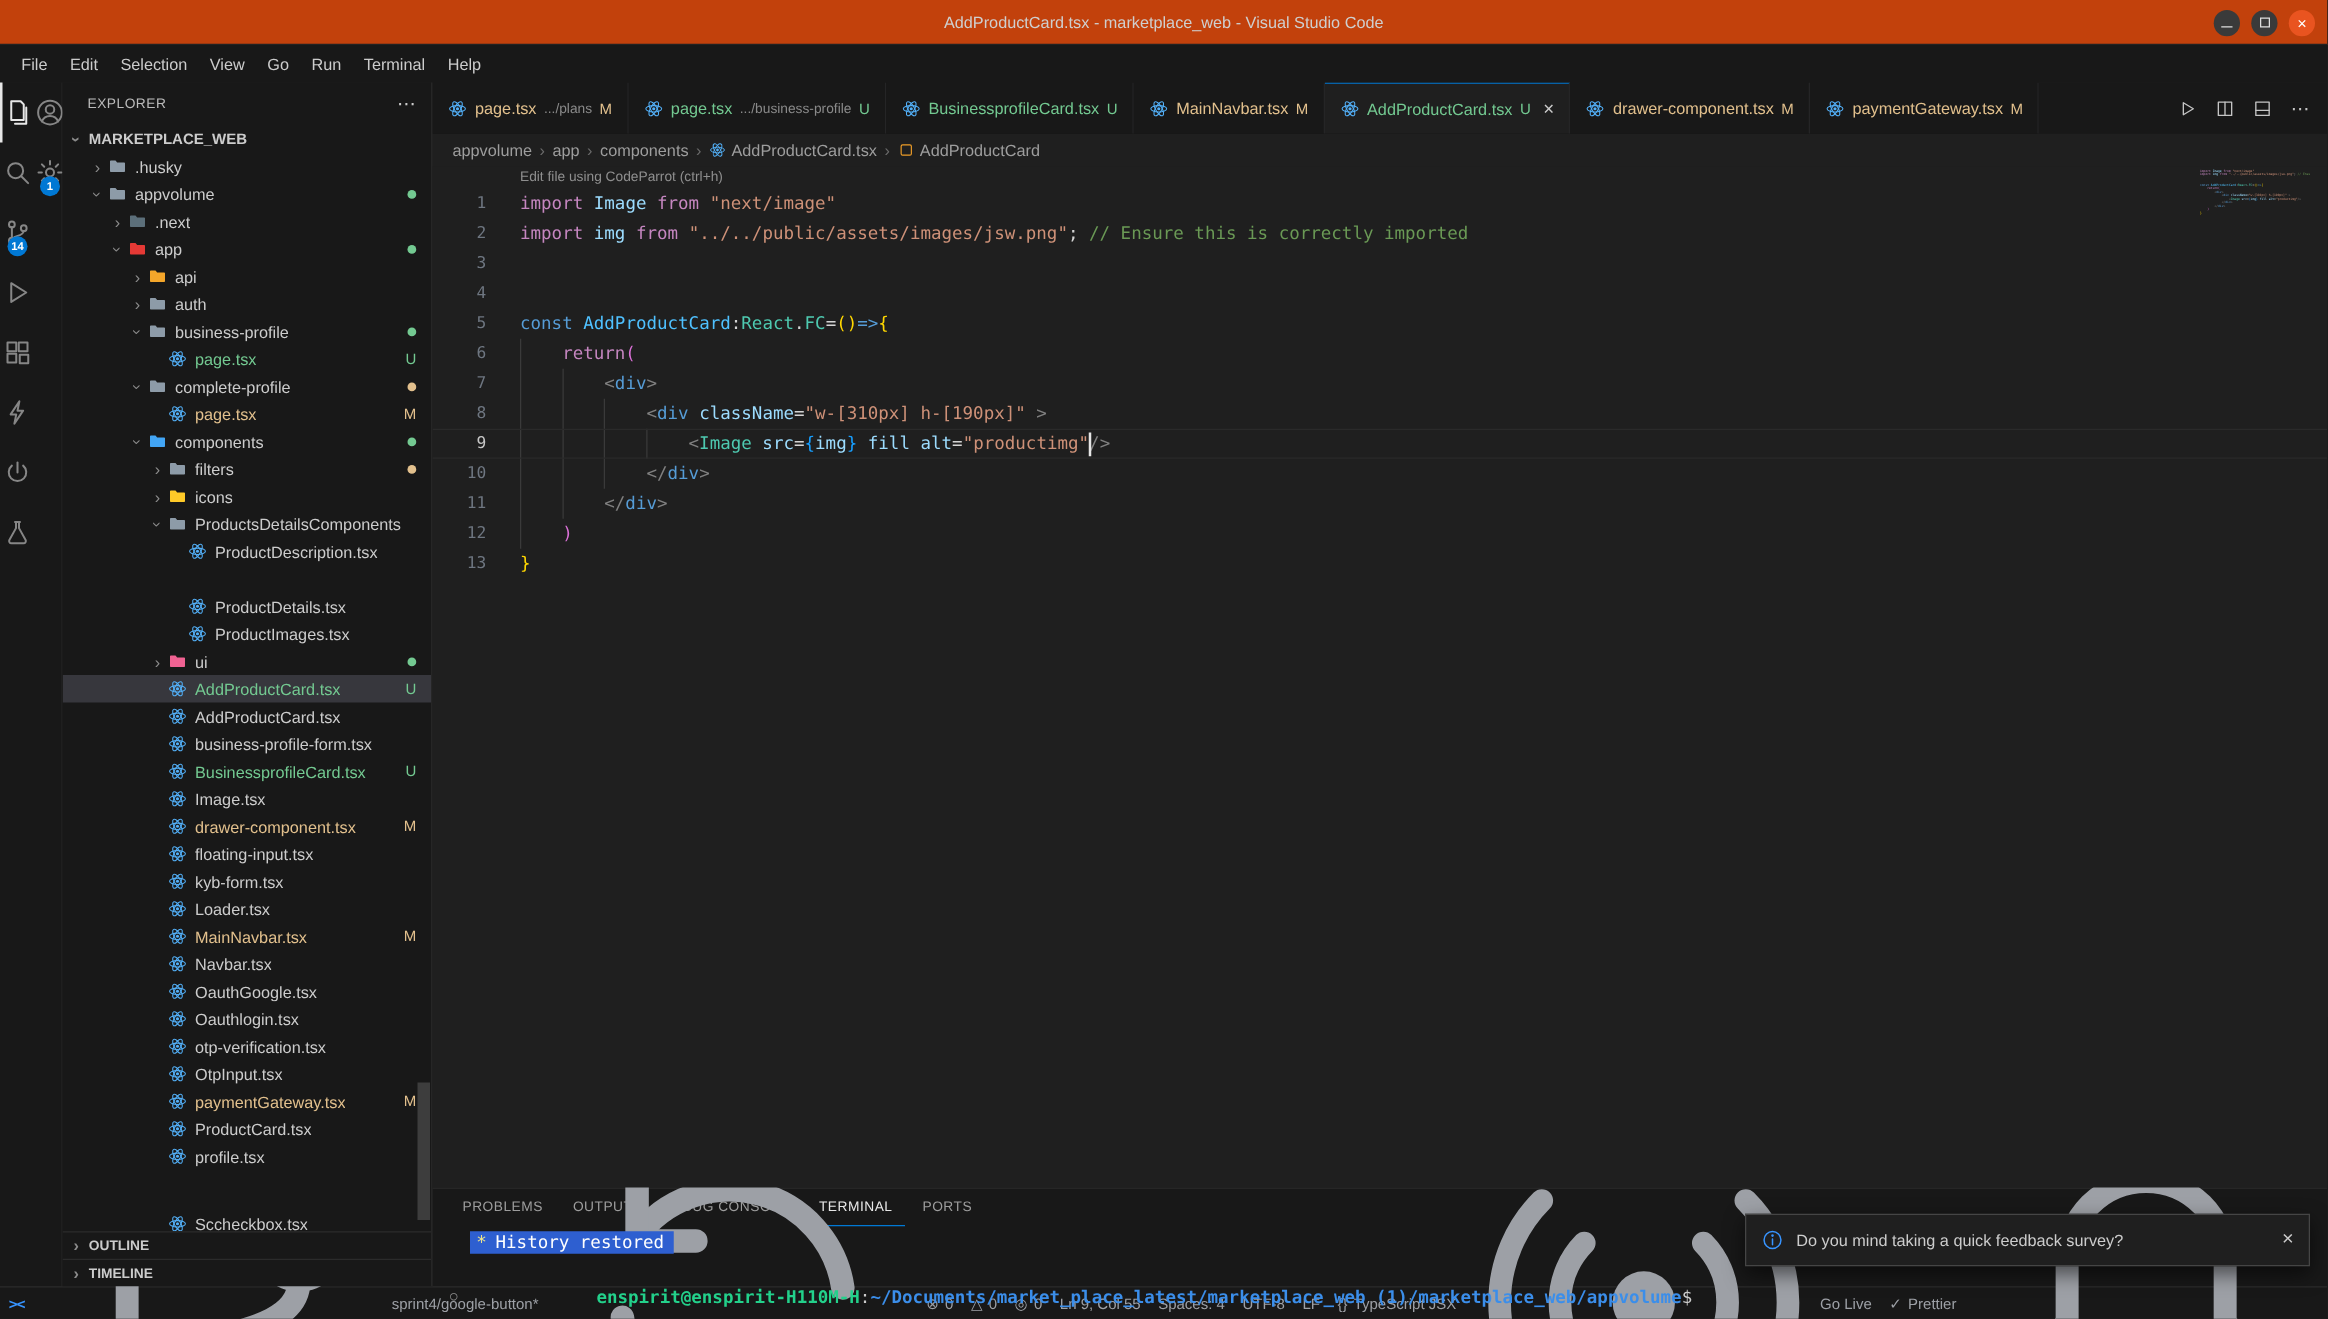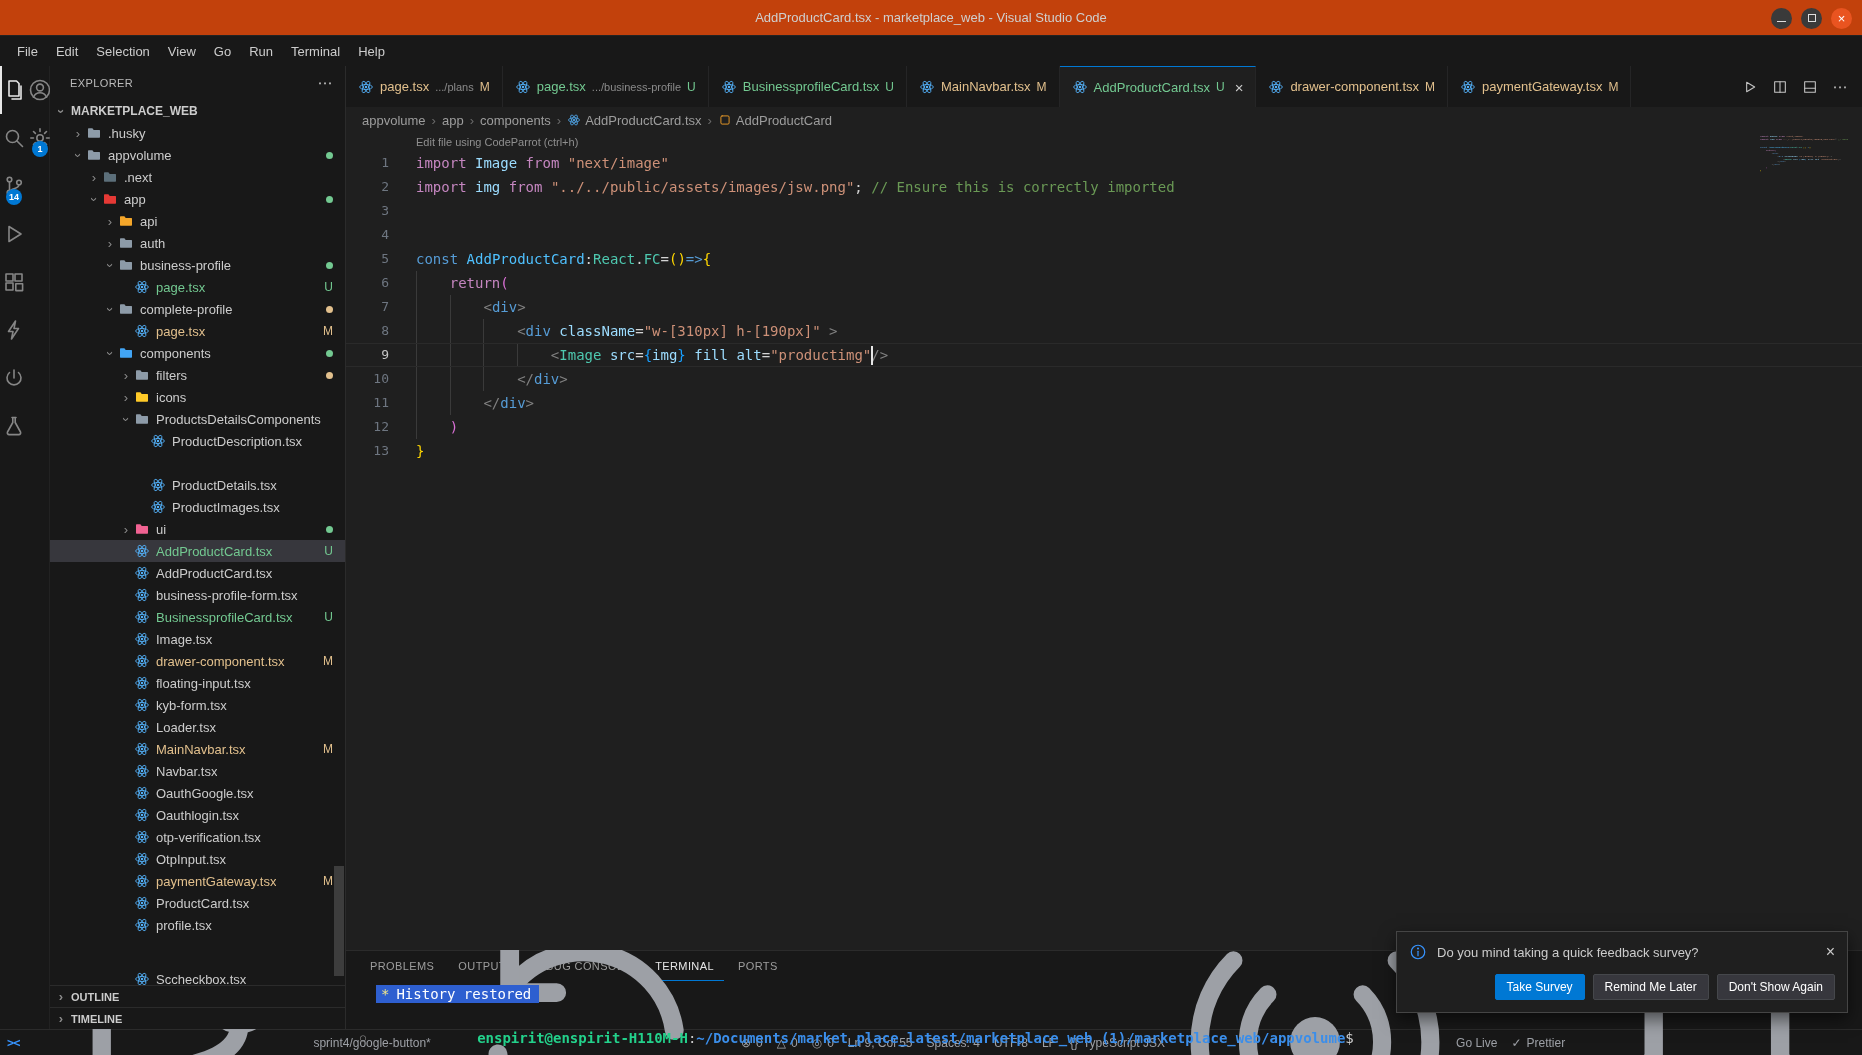--- a/index.html
+++ b/index.html
@@ -1088,20 +1088,15 @@
       <span class="toast-info" data-name="info-icon" id="toast-info-icon">
           <svg viewBox="0 0 24 24" fill="none" stroke="currentColor" stroke-width="1.6" stroke-linecap="round" stroke-linejoin="round" style="width:100%;height:100%;display:block">
             <circle cx="12" cy="12" r="9"></circle>
             <path d="M12 11v6"></path>
             <circle cx="12" cy="7.3" r="0.6" fill="currentColor"></circle>
           </svg>
         </span>
       <span class="toast-msg" data-name="notification-message">Do you mind taking a quick feedback survey?</span>
       <span class="toast-close" data-name="close-icon">×</span>
     </div>
-    <div class="toast-btns" data-name="notification-buttons">
-      <button class="tbtn primary" data-name="take-survey-button">Take Survey</button>
-      <button class="tbtn" data-name="remind-me-later-button">Remind Me Later</button>
-      <button class="tbtn" data-name="dont-show-again-button">Don't Show Again</button>
-    </div>
   </div>
 
 </div>
 
 </body></html>

